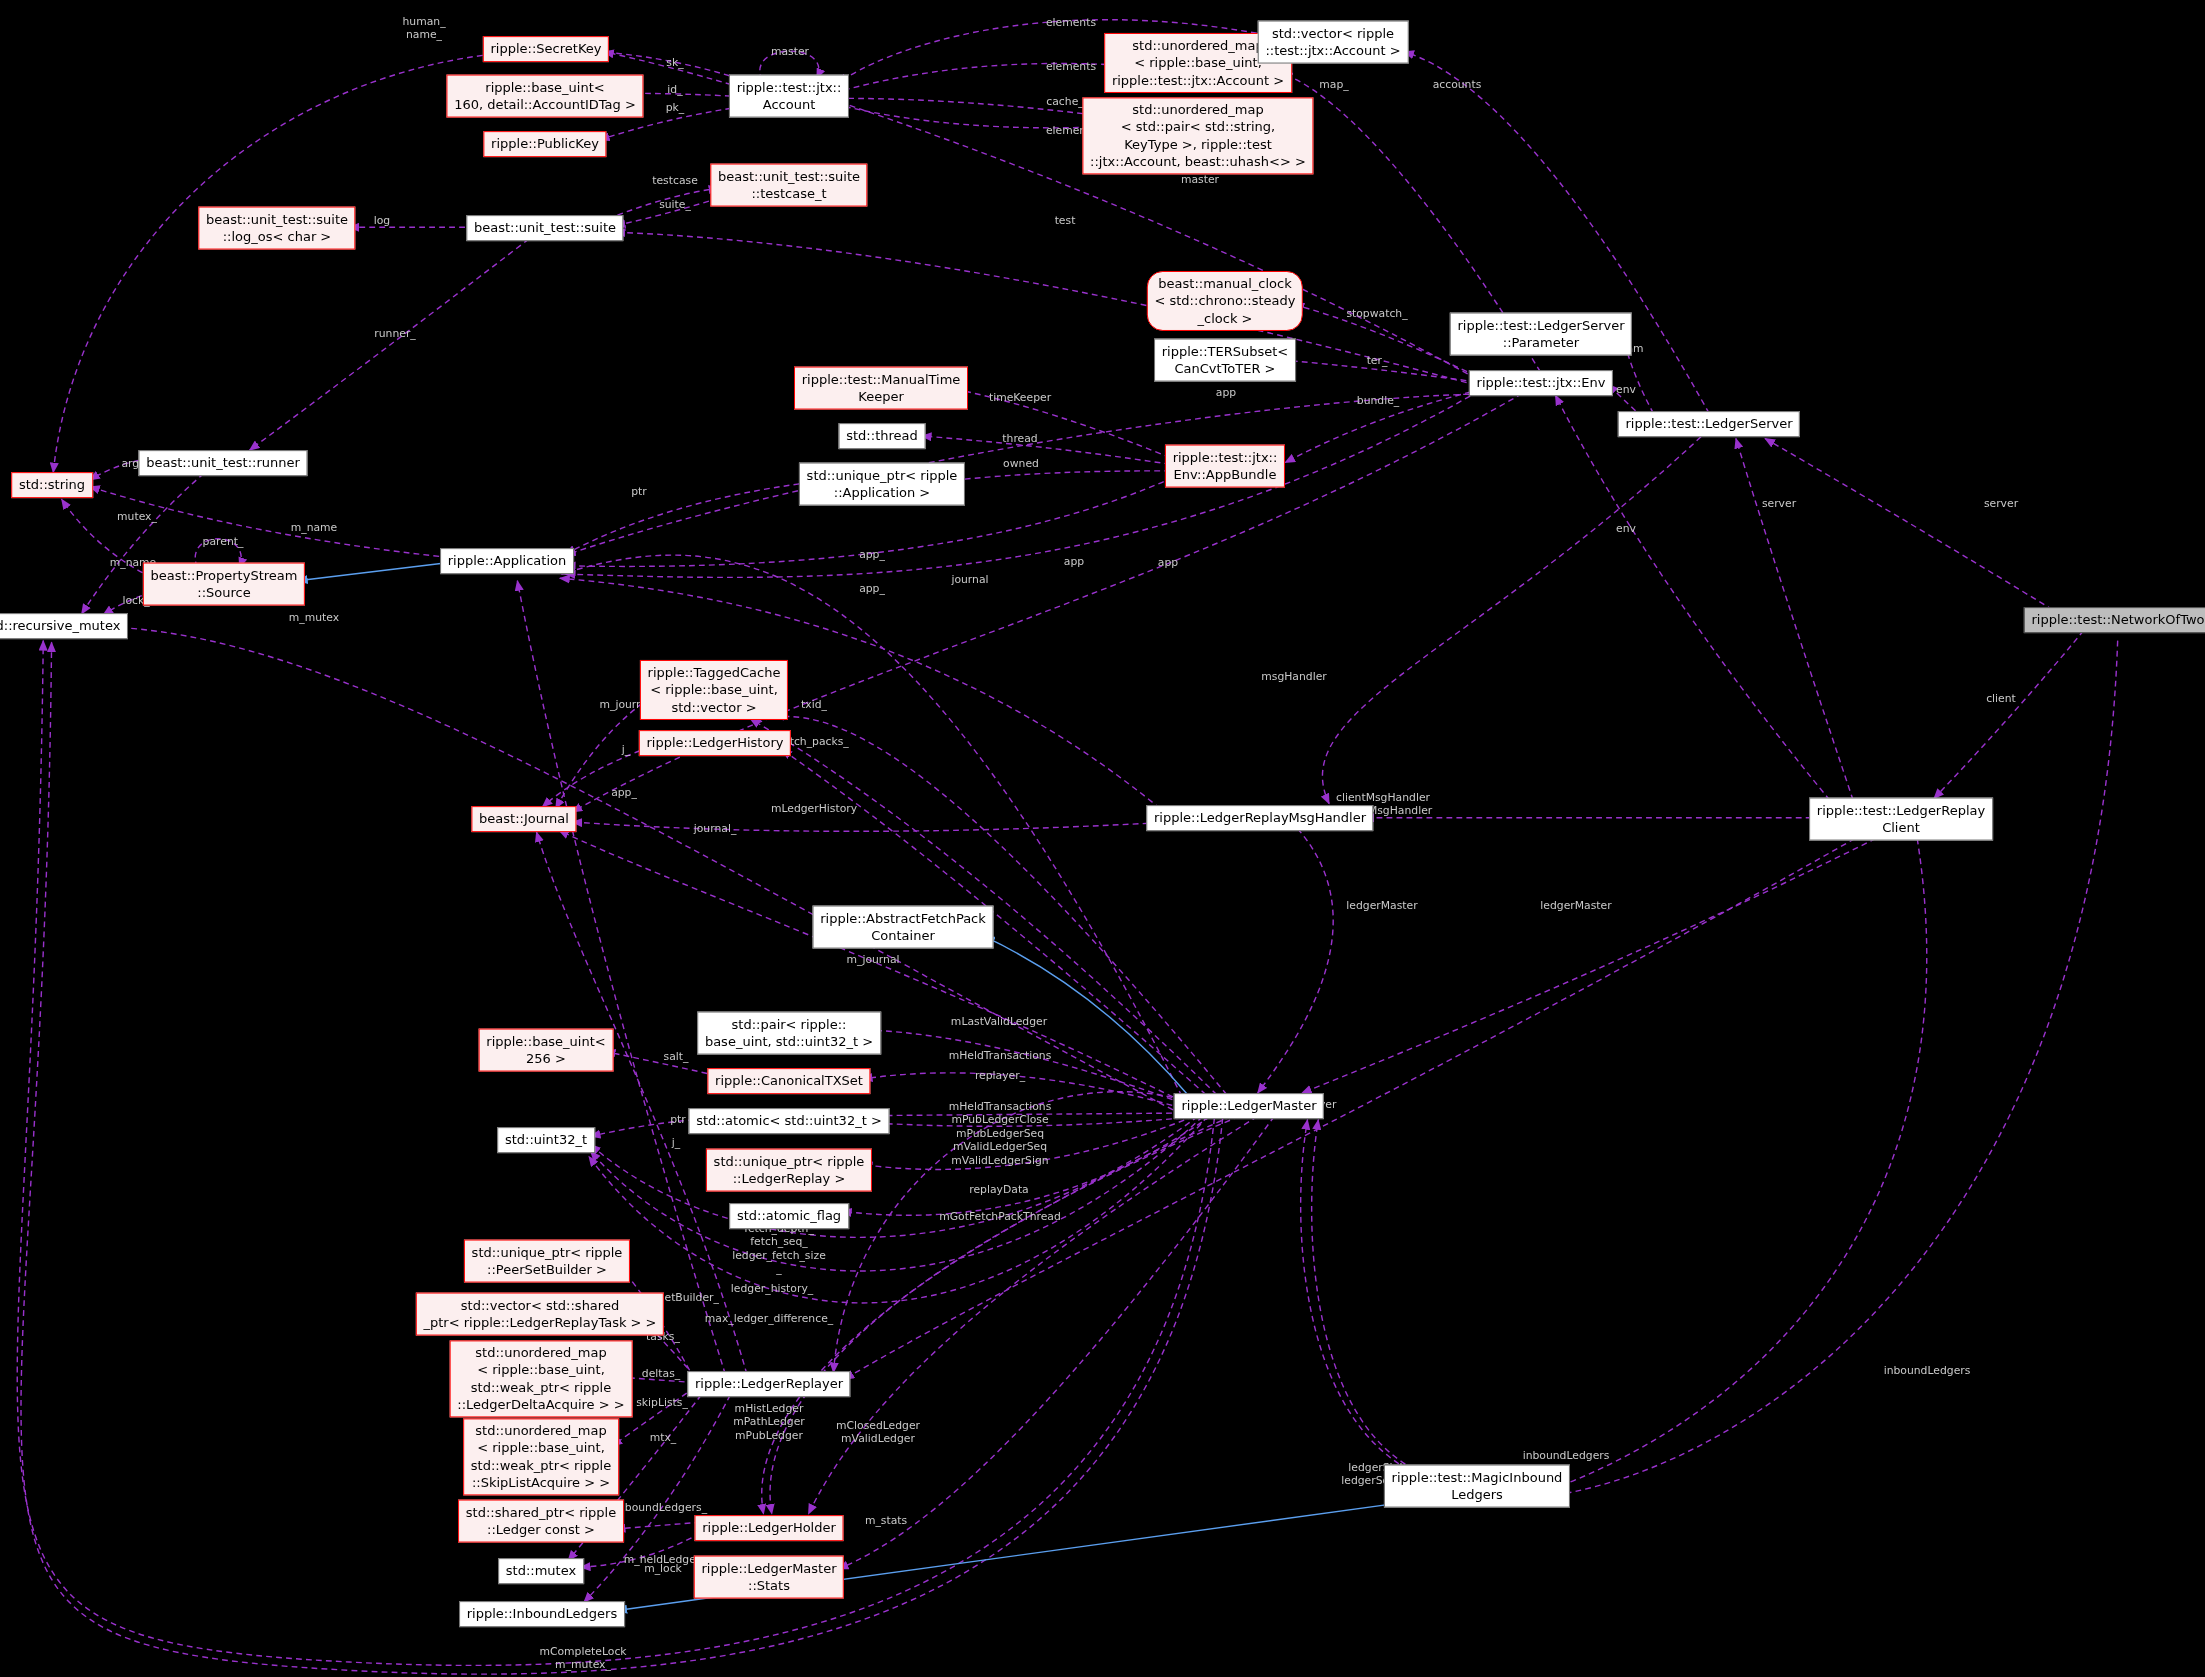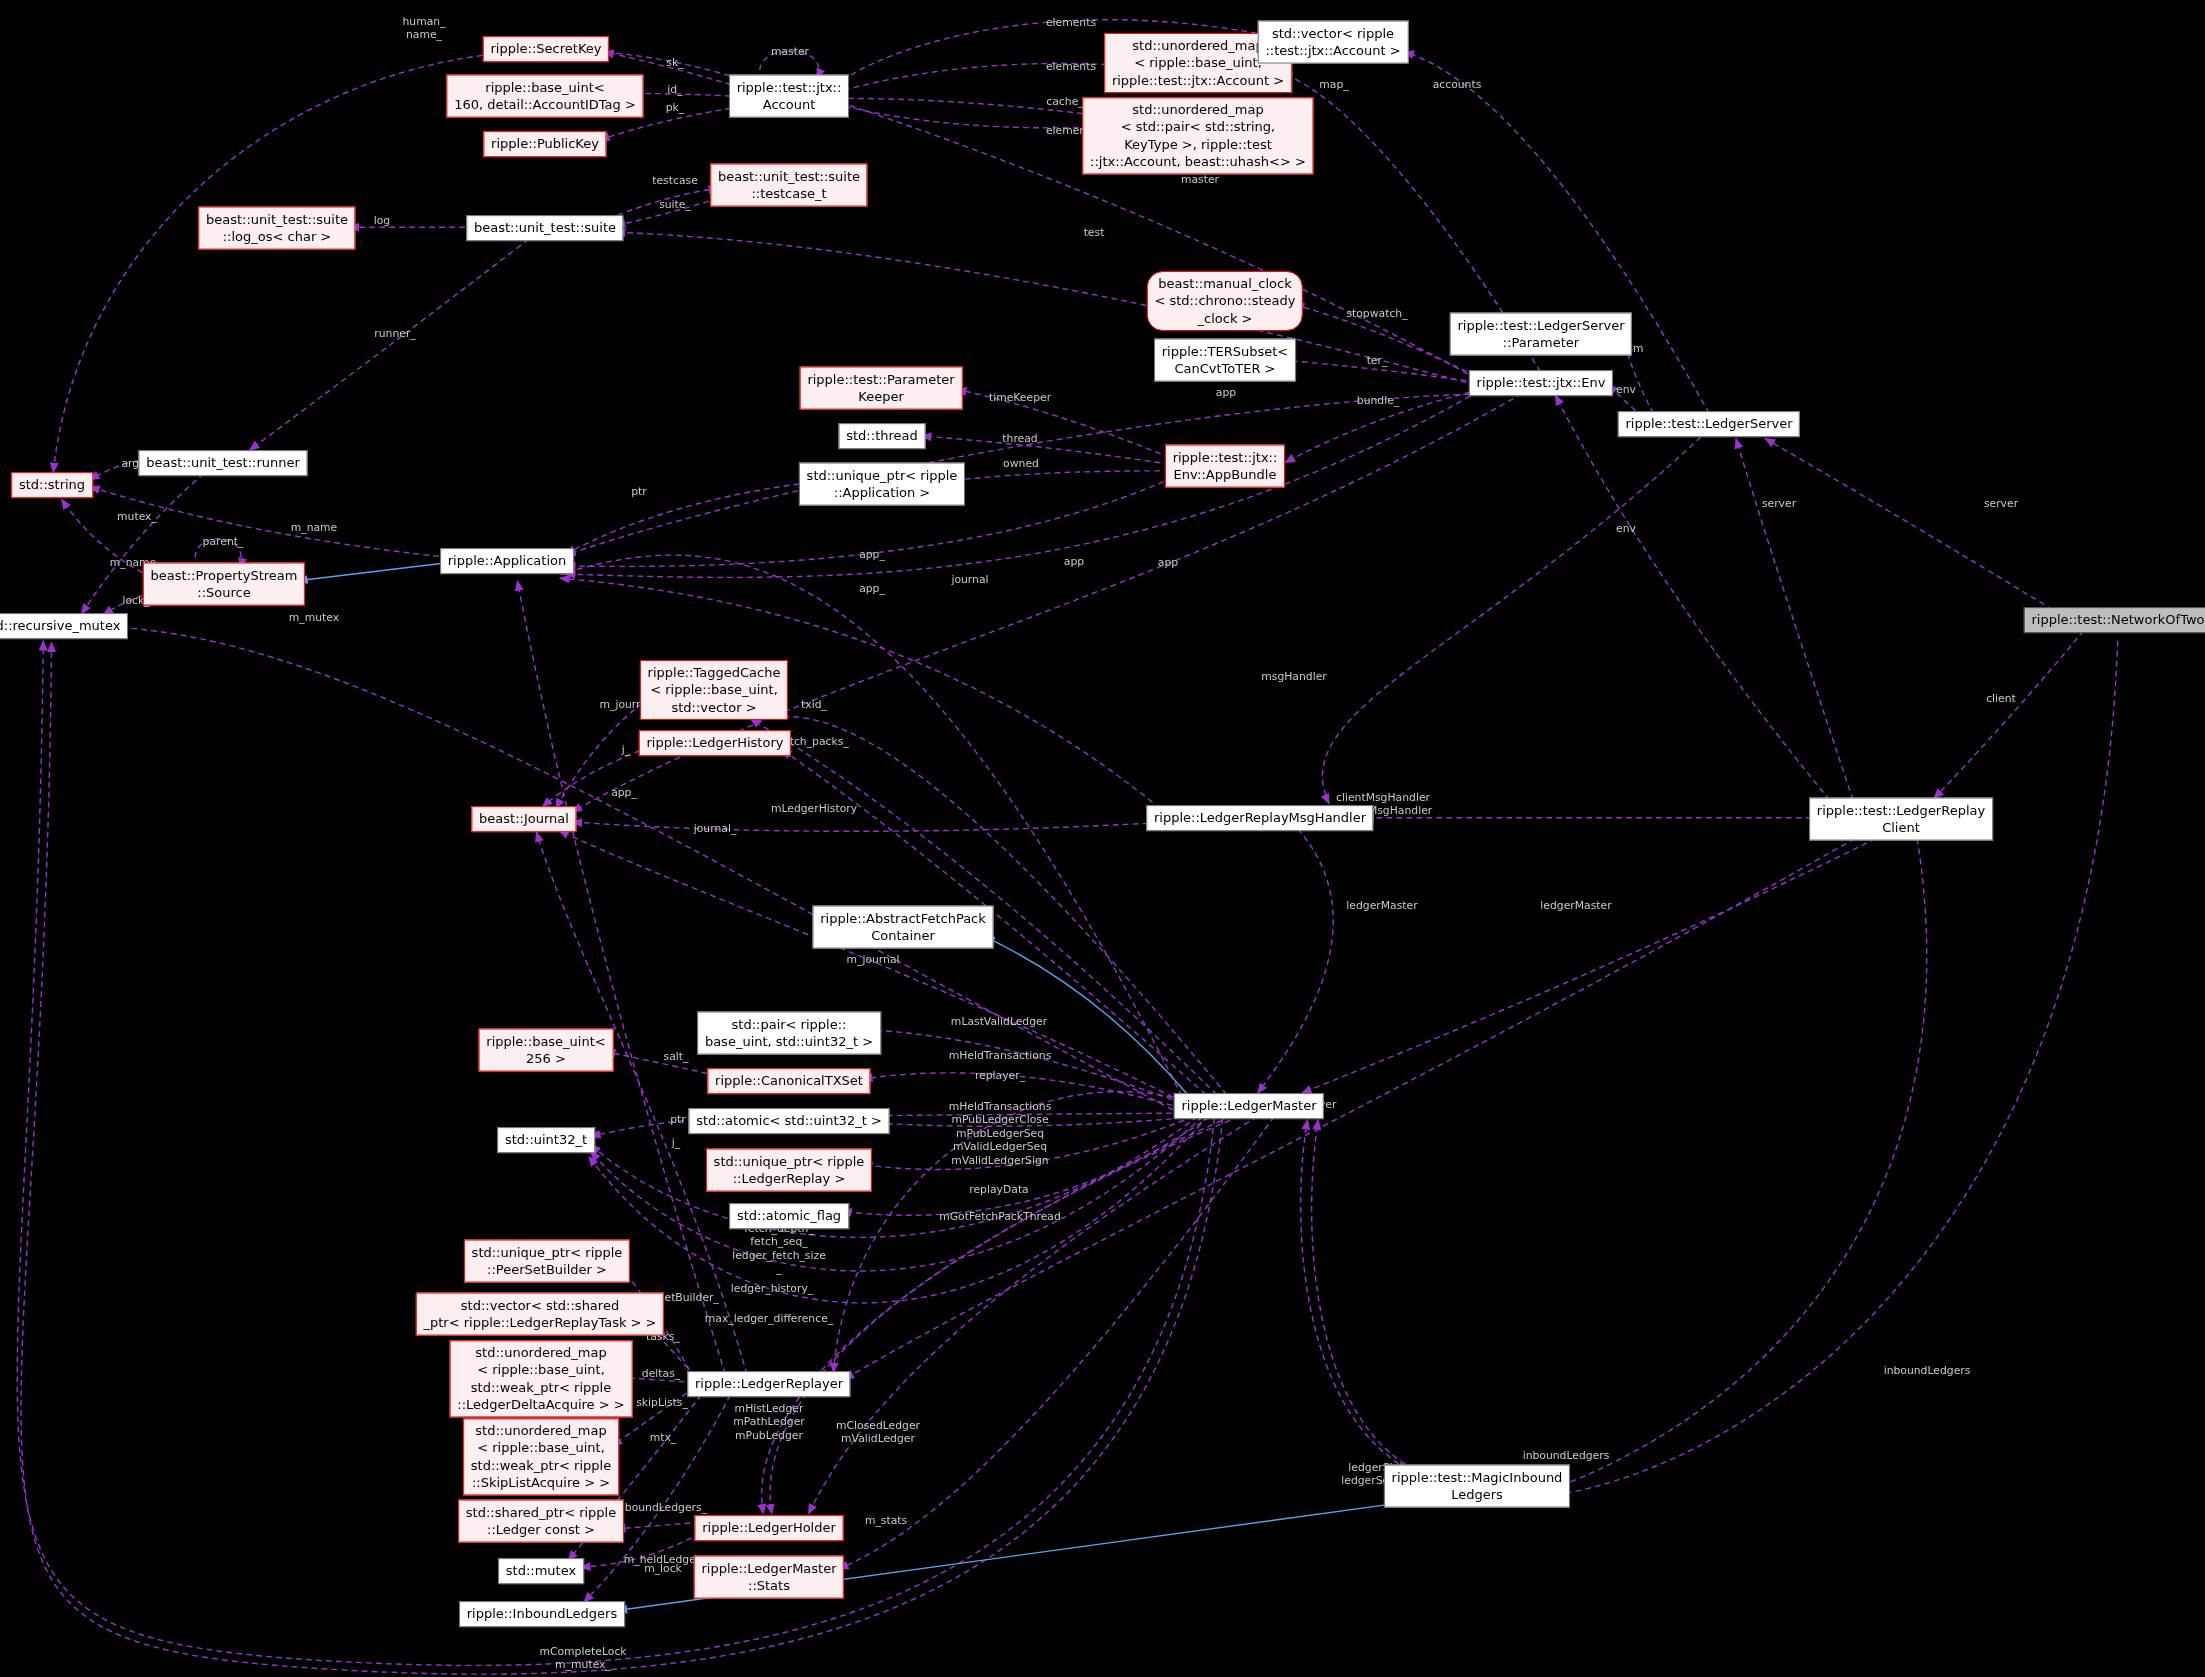--- a/index.html
+++ b/index.html
@@ -127,21 +127,21 @@
     <div class="elabel" style="left: 1071px; top: 22.5px;">elements</div>
     <div class="elabel" style="left: 1071px; top: 67px;">elements</div>
     <div class="elabel" style="left: 1071px; top: 131px;">elements</div>
     <div class="elabel" style="left: 1065px; top: 102px;">cache_</div>
     <div class="elabel" style="left: 1334px; top: 85px;">map_</div>
     <div class="elabel" style="left: 1457px; top: 85px;">accounts</div>
     <div class="elabel" style="left: 1200px; top: 180px;">master</div>
     <div class="elabel" style="left: 675px; top: 181px;">testcase</div>
     <div class="elabel" style="left: 675px; top: 205px;">suite_</div>
     <div class="elabel" style="left: 382px; top: 221px;">log</div>
-    <div class="elabel" style="left: 1065px; top: 233px; margin-left: 29px;">test</div>
+    <div class="elabel" style="left: 1065px; top: 221px;">test</div>
     <div class="elabel" style="left: 1377px; top: 314px;">stopwatch_</div>
     <div class="elabel" style="left: 1626px; top: 349px;">param</div>
     <div class="elabel" style="left: 1626px; top: 390px;">env</div>
     <div class="elabel" style="left: 1377px; top: 361px;">ter_</div>
     <div class="elabel" style="left: 1378px; top: 401px;">bundle_</div>
     <div class="elabel" style="left: 1226px; top: 393px;">app</div>
     <div class="elabel" style="left: 1626px; top: 529px;">env</div>
     <div class="elabel" style="left: 1020px; top: 398px;">timeKeeper</div>
     <div class="elabel" style="left: 1020px; top: 439px;">thread</div>
     <div class="elabel" style="left: 1021px; top: 464px;">owned</div>
@@ -237,21 +237,21 @@
 ::log_os&lt; char &gt;</div>
     <div class="node red" style="left: 1225px; top: 301px; border-radius: 16px;">beast::manual_clock
 &lt; std::chrono::steady
 _clock &gt;</div>
     <div class="node gray" style="left: 1541px; top: 334px;">ripple::test::LedgerServer
 ::Parameter</div>
     <div class="node gray" style="left: 1225px; top: 360px;">ripple::TERSubset&lt;
 CanCvtToTER &gt;</div>
     <div class="node gray" style="left: 1541px; top: 383px;">ripple::test::jtx::Env</div>
     <div class="node gray" style="left: 1709px; top: 424px;">ripple::test::LedgerServer</div>
-    <div class="node red" style="left: 881px; top: 388px;">ripple::test::Parameter
+    <div class="node red" style="left: 881px; top: 388px;">ripple::test::ManualTime
 Keeper</div>
     <div class="node gray" style="left: 882px; top: 436px;">std::thread</div>
     <div class="node red" style="left: 1225px; top: 466px;">ripple::test::jtx::
 Env::AppBundle</div>
     <div class="node gray" style="left: 882px; top: 484px;">std::unique_ptr&lt; ripple
 ::Application &gt;</div>
     <div class="node gray" style="left: 223px; top: 463px;">beast::unit_test::runner</div>
     <div class="node red" style="left: 52px; top: 485px;">std::string</div>
     <div class="node gray" style="left: 507px; top: 561px;">ripple::Application</div>
     <div class="node red" style="left: 224px; top: 584px;">beast::PropertyStream

